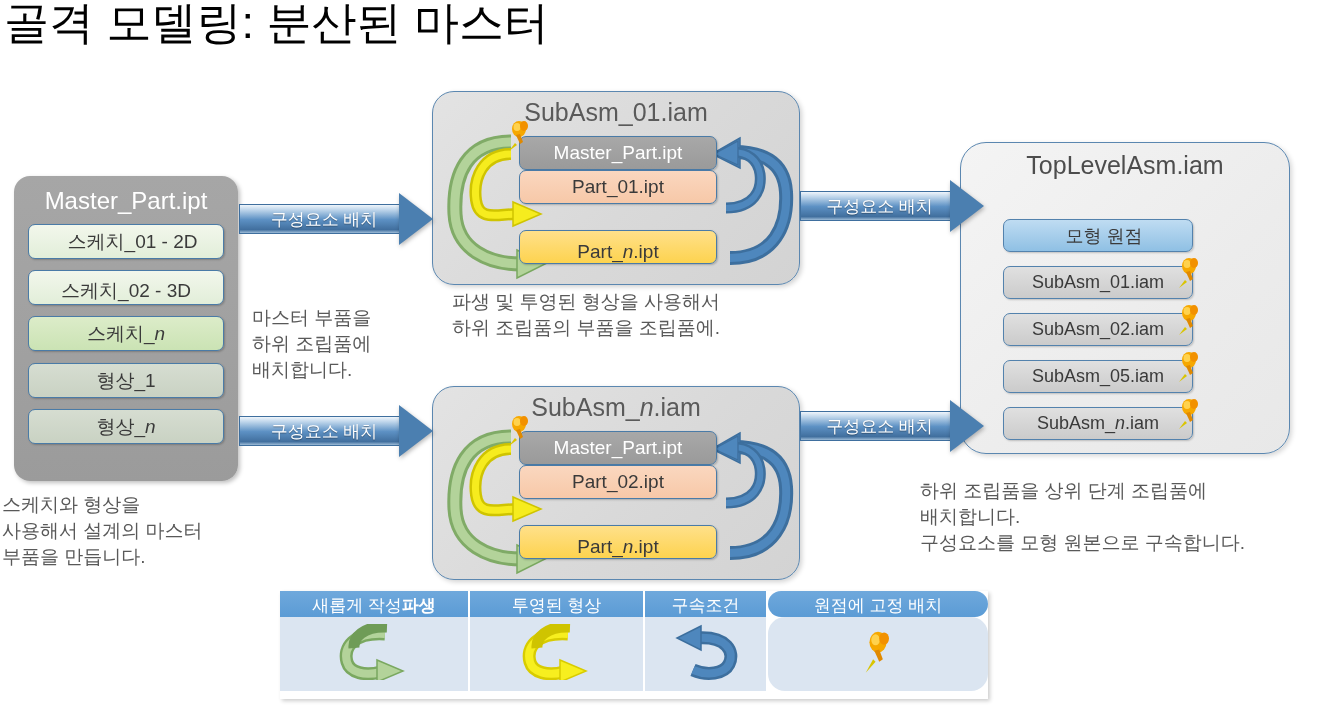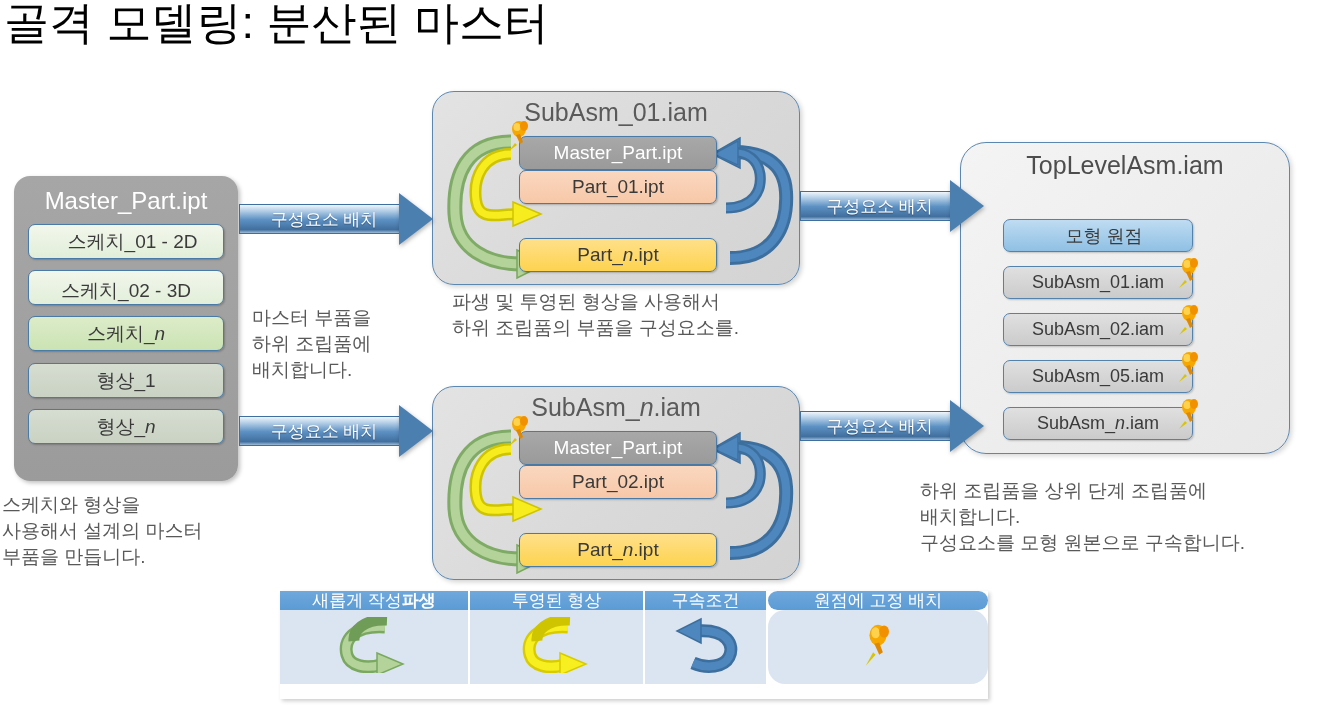--- a/index.html
+++ b/index.html
@@ -59,21 +59,21 @@
   }
   .sub-panel .panel-title i{font-style:italic;}
   .sp-item{
     position:absolute;left:86px;width:198px;height:34px;
     border:1.4px solid #4a7ba7;border-radius:7px;
     font-size:19px;display:flex;align-items:center;justify-content:center;
     box-shadow:1px 1px 2px rgba(0,0,0,.22);box-sizing:border-box;
   }
   .sp-master{top:44px;background:linear-gradient(180deg,#a8a8a8 0%,#9a9a9a 100%);color:#ffffff;}
   .sp-part1{top:78px;background:linear-gradient(180deg,#fad7bf 0%,#f7c8a8 100%);color:#3a3a3a;}
-  .sp-part2{top:146px;background:linear-gradient(180deg,#ffe08a 0%,#fdd34f 100%);color:#3a3a3a;}
+  .sp-part2{top:138px;background:linear-gradient(180deg,#ffe08a 0%,#fdd34f 100%);color:#3a3a3a;align-items:flex-end;}
   .sp-item i{font-style:italic;}
 
   
   #toplevel-panel{
     left:960px;top:142px;width:330px;height:312px;
     background:linear-gradient(135deg,#f4f4f4 0%,#ececec 60%,#e8e8e8 100%);
     border:1.3px solid #5b87b0;border-radius:26px;
     box-shadow:2px 2px 5px rgba(0,0,0,.16);box-sizing:border-box;
   }
   #toplevel-panel .panel-title{
@@ -128,23 +128,23 @@
   #caption-derive{left:452px;top:289px;width:350px;}
   #caption-subasm-place{left:920px;top:478px;width:410px;}
 
   
   #legend{
     position:absolute;left:280px;top:591px;width:708px;height:108px;
     box-shadow:2px 2px 4px rgba(0,0,0,.2);
   }
   #legend .lg-row{display:flex;}
   #legend .lg-head{
-    height:19px;background:linear-gradient(180deg,#6fa8dc 0%,#5b9bd5 100%);
+    height:26px;background:linear-gradient(180deg,#6fa8dc 0%,#5b9bd5 100%);
     color:#ffffff;font-size:17px;
-    display:flex;align-items:center;justify-content:center;
+    display:flex;align-items:flex-end;justify-content:center;
     border-right:2px solid #ffffff;box-sizing:border-box;
   }
   #legend .lg-head:last-child{border-right:none;}
   #legend .lg-head b{font-weight:bold;}
   #legend .lg-cell{
     height:74px;background:#dbe5f1;
     display:flex;align-items:center;justify-content:center;
     border-right:2px solid #ffffff;box-sizing:border-box;
   }
   #legend .lg-cell:last-child{border-right:none;}
@@ -339,21 +339,21 @@
   <div class="ba-label">구성요소 배치</div>
 </div>
 
 <div class="abs caption" id="caption-master">스케치와 형상을
 사용해서 설계의 마스터
 부품을 만듭니다.</div>
 <div class="abs caption" id="caption-place-master">마스터 부품을
 하위 조립품에
 배치합니다.</div>
 <div class="abs caption" id="caption-derive">파생 및 투영된 형상을 사용해서
-하위 조립품의 부품을 구성요소를.</div>
+하위 조립품의 부품을 조립품에.</div>
 <div class="abs caption" id="caption-subasm-place">하위 조립품을 상위 단계 조립품에
 배치합니다.
 구성요소를 모형 원본으로 구속합니다.</div>
 
 <div id="legend">
   <div class="lg-row">
     <div class="lg-head c1">
       <span>새롭게 작성 </span>
         <b>파생</b>
     </div>

